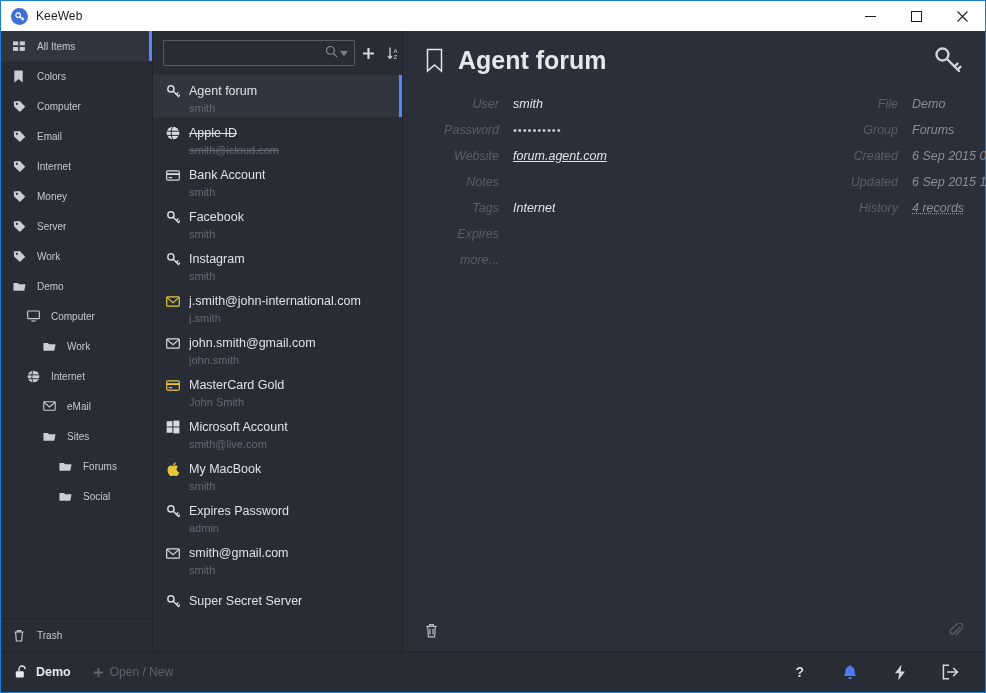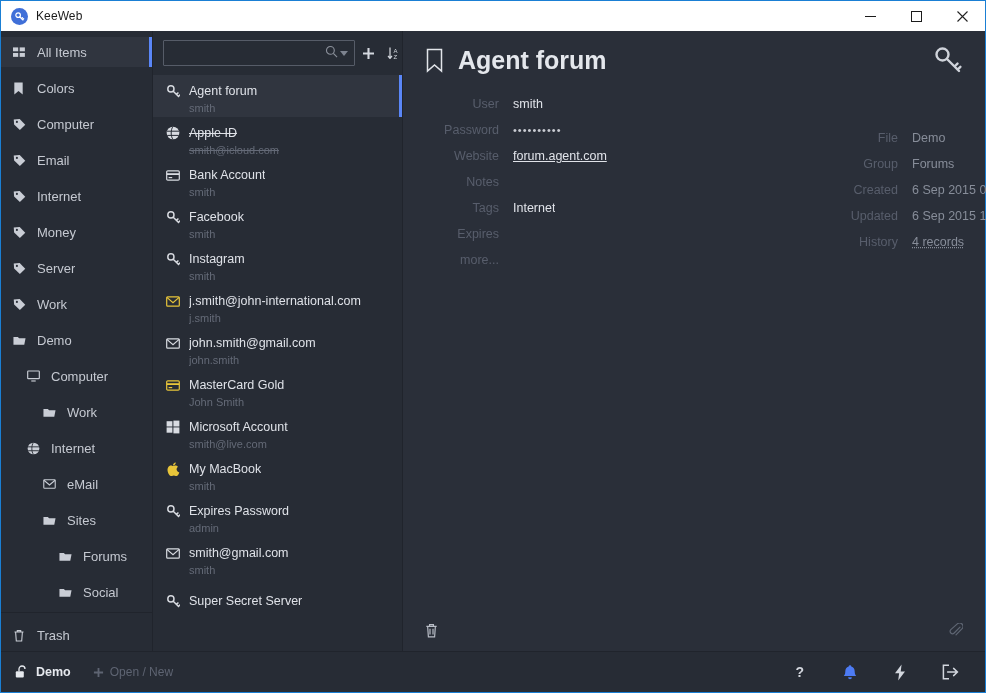--- a/index.html
+++ b/index.html
@@ -40,23 +40,22 @@
 
   
   .sidebar {
     width: 152px; flex: 0 0 152px; background: #272c35;
     display: flex; flex-direction: column;
     border-right: 1px solid #20242c; min-height: 0;
   }
   .side-scroll { flex: 1 1 auto; overflow: hidden; }
   .side-item {
     height: 30px; display: flex; align-items: center;
-    color: #c5c9d1; font-size: 13px; position: relative;
+    color: #c5c9d1; font-size: 10px; position: relative;
     padding-left: 12px;
-    margin-top: 6px;
   }
   .side-item .si-ico {
     width: 17px; flex: 0 0 17px; display: flex;
     align-items: center; justify-content: flex-start;
     color: #c9cdd5; margin-right: 7px;
   }
   .side-item .si-label { white-space: nowrap; overflow: hidden; }
   .side-item.selected { background: #30353f; }
   .side-item.selected::after {
     content: ""; position: absolute; right: 0; top: 0;
@@ -143,32 +142,32 @@
   .det-title {
     font-size: 25px; font-weight: bold; color: #e4e7ec;
     white-space: nowrap; overflow: hidden; text-overflow: ellipsis;
   }
   .det-key {
     margin-left: auto; color: #cfd3da; display: flex; align-items: center;
   }
   .det-grid {
     flex: 1 1 auto; display: flex; padding: 6px 0 0 0; min-height: 0;
   }
-  .det-col { padding-top: 2px; }
+  .det-col { padding-top: 2px; font-style: italic; }
   .det-col.left { width: 360px; flex: 0 0 360px; }
   .det-col.right { flex: 1 1 auto; padding-left: 4px; }
   .fld {
     display: flex; align-items: baseline; height: 26px;
   }
   .fld-label {
     width: 110px; flex: 0 0 110px; text-align: right;
     padding-right: 14px; font-size: 12.5px; color: #585e6c;
     white-space: nowrap;
   }
-  .det-col.right .fld-label { width: 145px; flex: 0 0 145px; margin-top: 34px; }
+  .det-col.right .fld-label { width: 145px; flex: 0 0 145px; }
   .fld-value {
     font-size: 12.5px; color: #e0e3e9; white-space: nowrap;
     overflow: hidden; text-overflow: ellipsis;
   }
   .fld-value.muted { color: #878d99; }
   .fld-value.link { text-decoration: underline; }
   .fld-value.dotted { text-decoration: underline dotted; color: #878d99; }
   .fld-value.dots { letter-spacing: 1px; font-size: 11px; color: #c9ccd3; }
   .fld.more .fld-label { color: #585e6c; }
 

